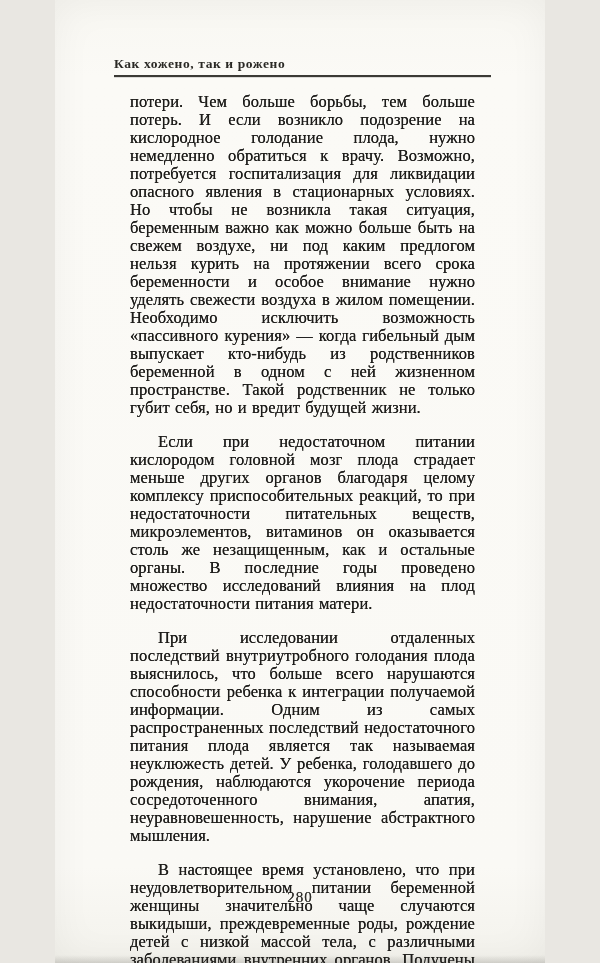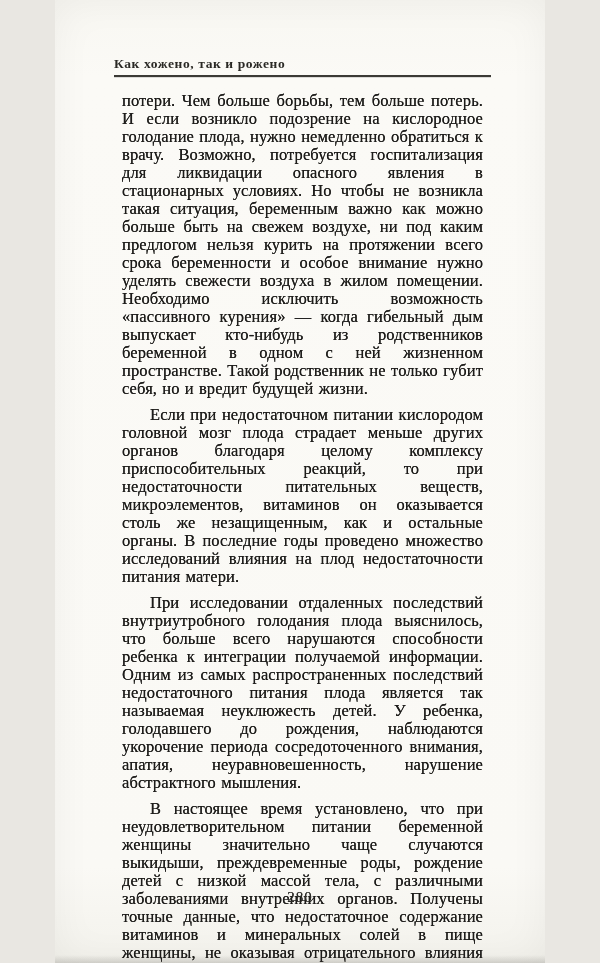--- a/index.html
+++ b/index.html
@@ -38,21 +38,21 @@
   }
 
   .header-rule {
     height: 2px;
     background: #3b3a35;
     margin-bottom: 15px;
     box-shadow: 0 0.5px 0 rgba(0,0,0,0.25);
   }
 
   .body-text p {
-    margin: 8px;
+    margin: 16px;
     font-size: 16.5px;
     line-height: 18px;
     text-align: justify;
     text-indent: 28px;
     letter-spacing: 0.1px;
     word-spacing: 1px;
     
     text-shadow: 0 0 0.45px rgba(20,20,18,0.9);
   }
 

